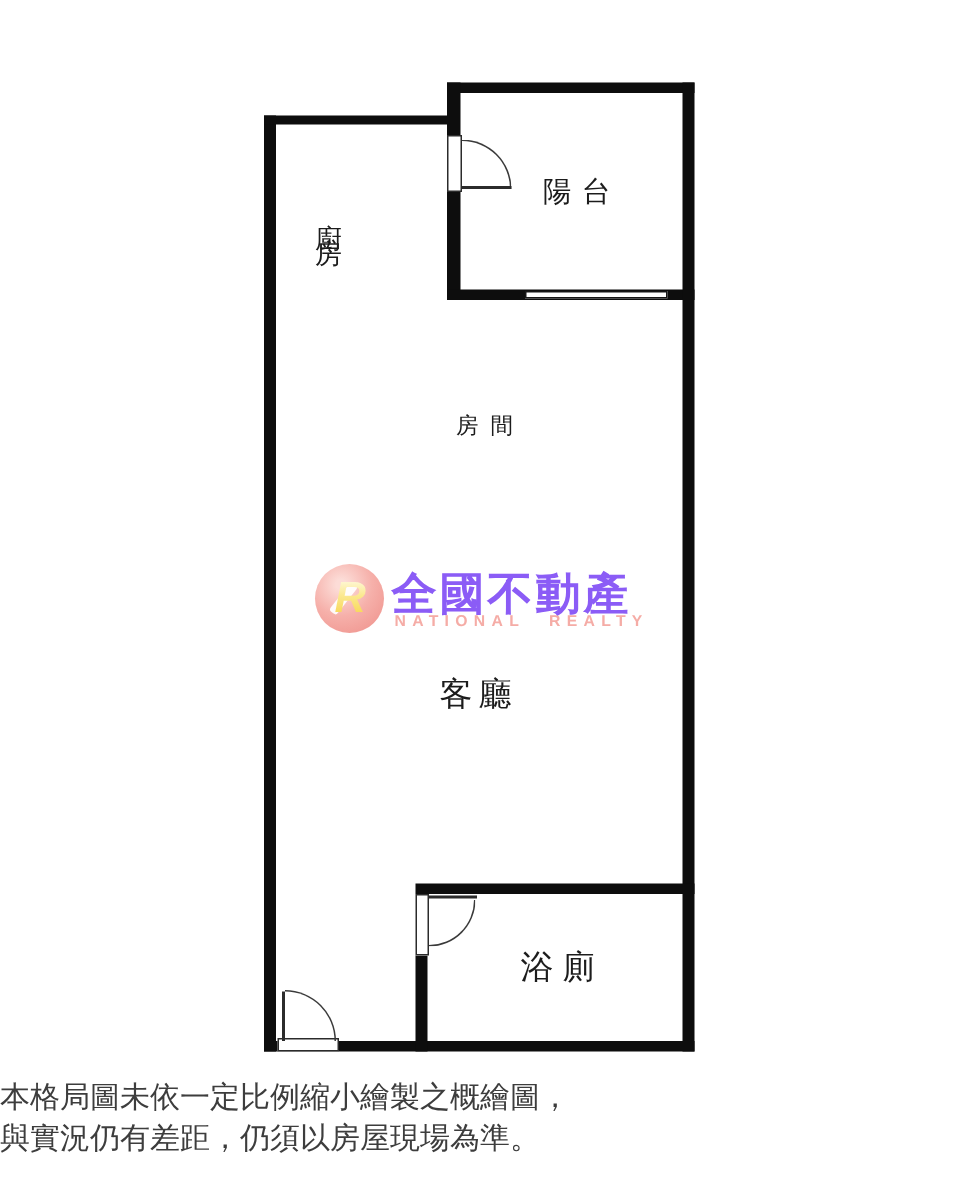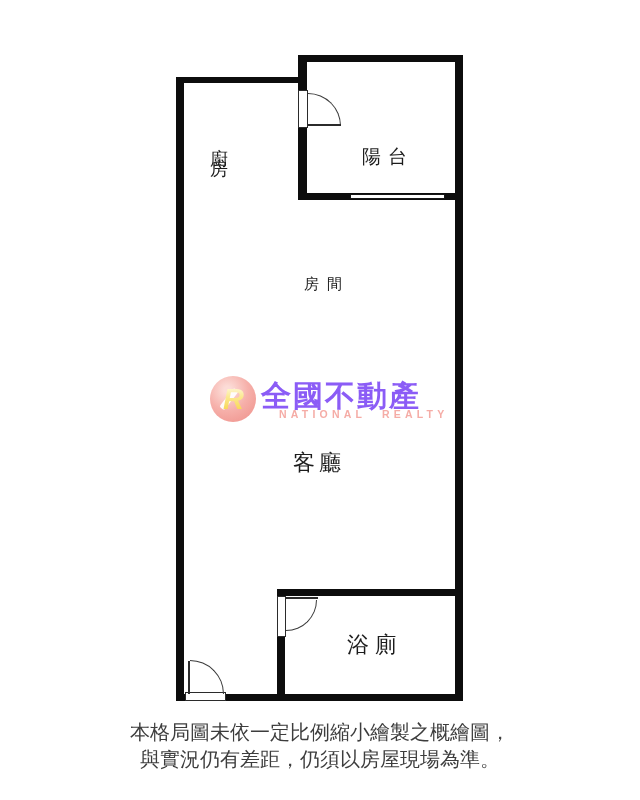--- a/index.html
+++ b/index.html
@@ -11,39 +11,39 @@
   .window{position:absolute;background:#ffffff;border:1px solid #161616;box-sizing:border-box;}
   .leaf-h{position:absolute;height:0;border-top:2px solid #2b2b2b;}
   .leaf-v{position:absolute;width:0;border-left:2px solid #2b2b2b;}
   .arc{position:absolute;box-sizing:border-box;}
   .arc.ne{border-top:1.5px solid #3a3a3a;border-right:1.5px solid #3a3a3a;border-top-right-radius:100%;}
   .arc.se{border-bottom:1.5px solid #3a3a3a;border-right:1.5px solid #3a3a3a;border-bottom-right-radius:100%;}
   
   .room-label{position:absolute;transform:translate(-50%,-50%);white-space:nowrap;
         font-family:"Liberation Serif","DejaVu Serif",serif;color:#1c1c1c;}
   .lbl-kitchen{left:219px;top:144px;font-size:18px;writing-mode:vertical-rl;letter-spacing:10px;}
-  .lbl-balcony{left:388px;top:128px;font-size:19px;letter-spacing:7px;margin-top:29px;}
+  .lbl-balcony{left:388px;top:128px;font-size:19px;letter-spacing:7px;}
   .lbl-bedroom{left:327px;top:284px;font-size:15px;letter-spacing:8px;}
   .lbl-living{left:319px;top:463px;font-size:22px;letter-spacing:4px;}
   .lbl-bathroom{left:375px;top:645px;font-size:22px;letter-spacing:6px;}
   
   .wm{position:absolute;left:208px;top:374px;width:232px;height:50px;}
   .wm-circle{position:absolute;left:2px;top:2px;width:46px;height:46px;border-radius:50%;
         background:radial-gradient(circle at 38% 30%, #fcdcd7 8%, #f6b0aa 48%, #ee8e88 100%);}
   .wm-slash{position:absolute;left:7px;top:20px;width:24px;height:6px;border-radius:2px;
         background:rgba(255,255,255,0.92);transform:rotate(-52deg);}
   .wm-r{position:absolute;left:13px;top:7px;font-size:29px;line-height:32px;font-style:italic;font-weight:800;
         background:linear-gradient(180deg,#fffdf2 0%,#fbe88d 45%,#f6cf3f 100%);
         -webkit-background-clip:text;background-clip:text;color:transparent;}
   .wm-cn{position:absolute;left:53px;top:2px;font-size:30px;font-weight:800;letter-spacing:2px;
         color:#8b5cf6;white-space:nowrap;font-family:"Liberation Sans","DejaVu Sans",sans-serif;}
   .wm-en{position:absolute;left:55px;top:34px;font-size:10.5px;font-weight:700;letter-spacing:4.2px;
-        word-spacing:9px;color:#f5aca6;white-space:nowrap;margin-left:16px;}
+        word-spacing:9px;color:#f5aca6;white-space:nowrap;}
   
-  .disclaimer{position:absolute;left:0;top:719px;width:640px;text-align:center;
+  .disclaimer{position:absolute;left:0;top:719px;width:640px;text-align:left;
         font-family:"Liberation Serif","DejaVu Serif",serif;color:#3d3d3d;
         font-size:20px;line-height:27px;}
 </style>
 </head>
 <body>
 
 <div class="page">
 
   <div class="wall" style="left:176px;top:77px;width:8px;height:624px;"></div>
   <div class="wall" style="left:176px;top:77px;width:130px;height:6px;"></div>

